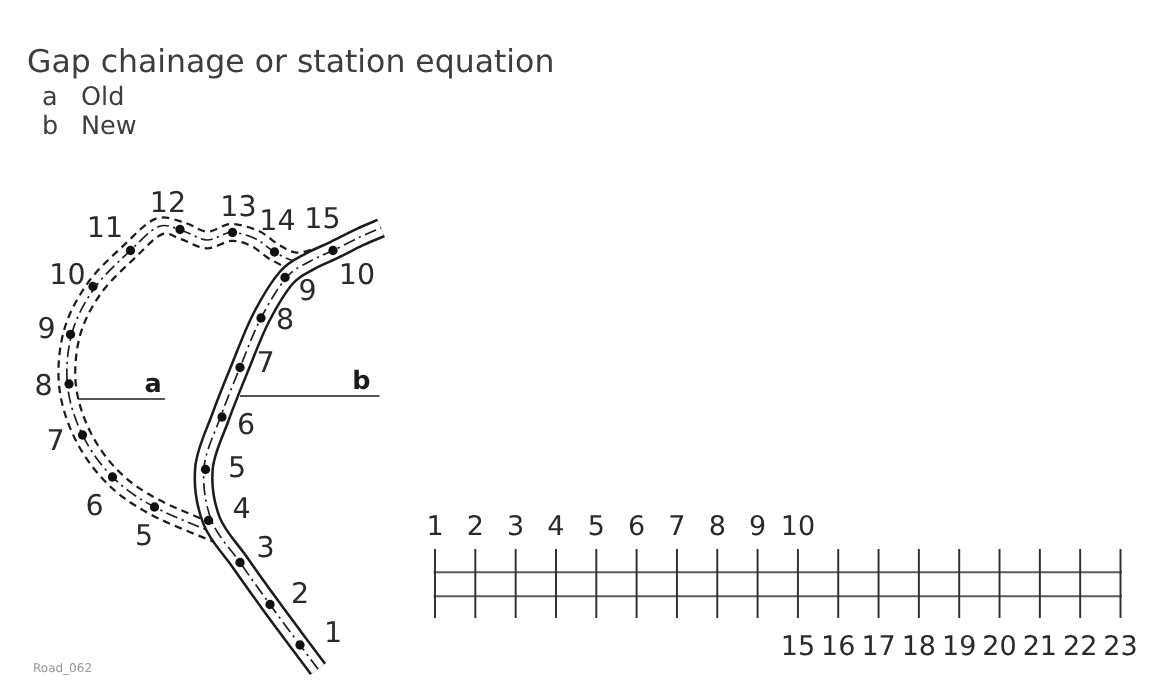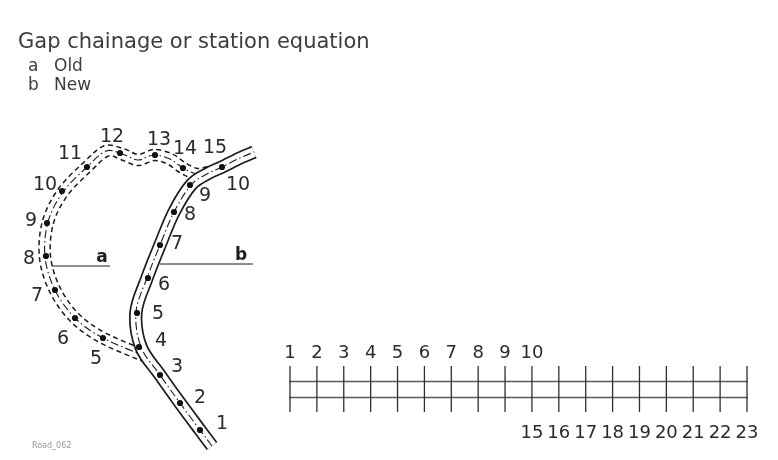--- a/index.html
+++ b/index.html
@@ -6,21 +6,21 @@
   body{
     width:778px;height:460px;position:relative;background:#ffffff;
     font-family:"DejaVu Sans","Liberation Sans",sans-serif;
     color:#3d3d3d;overflow:hidden;
   }
   .hdr{position:absolute;left:18px;top:7px;font-size:21px;line-height:20px;color:#3d3d3d;margin-top:24px;}
   .legend{position:absolute;left:28px;top:56px;font-size:17px;line-height:19px;color:#3d3d3d;}
   .legend-row{display:flex;margin-bottom:0px;}
   .legend-key{width:26px;}
   svg{position:absolute;left:0;top:0;}
-  .caption{position:absolute;left:32px;top:441px;font-size:8px;color:#979797;}
+  .caption{position:absolute;left:22px;top:441px;font-size:8px;color:#979797;}
 </style>
 </head>
 <body>
 
 <div class="hdr">
   <div>Gap chainage or station equation</div>
 </div>
 
 <div class="legend">
   <div class="legend-row">

